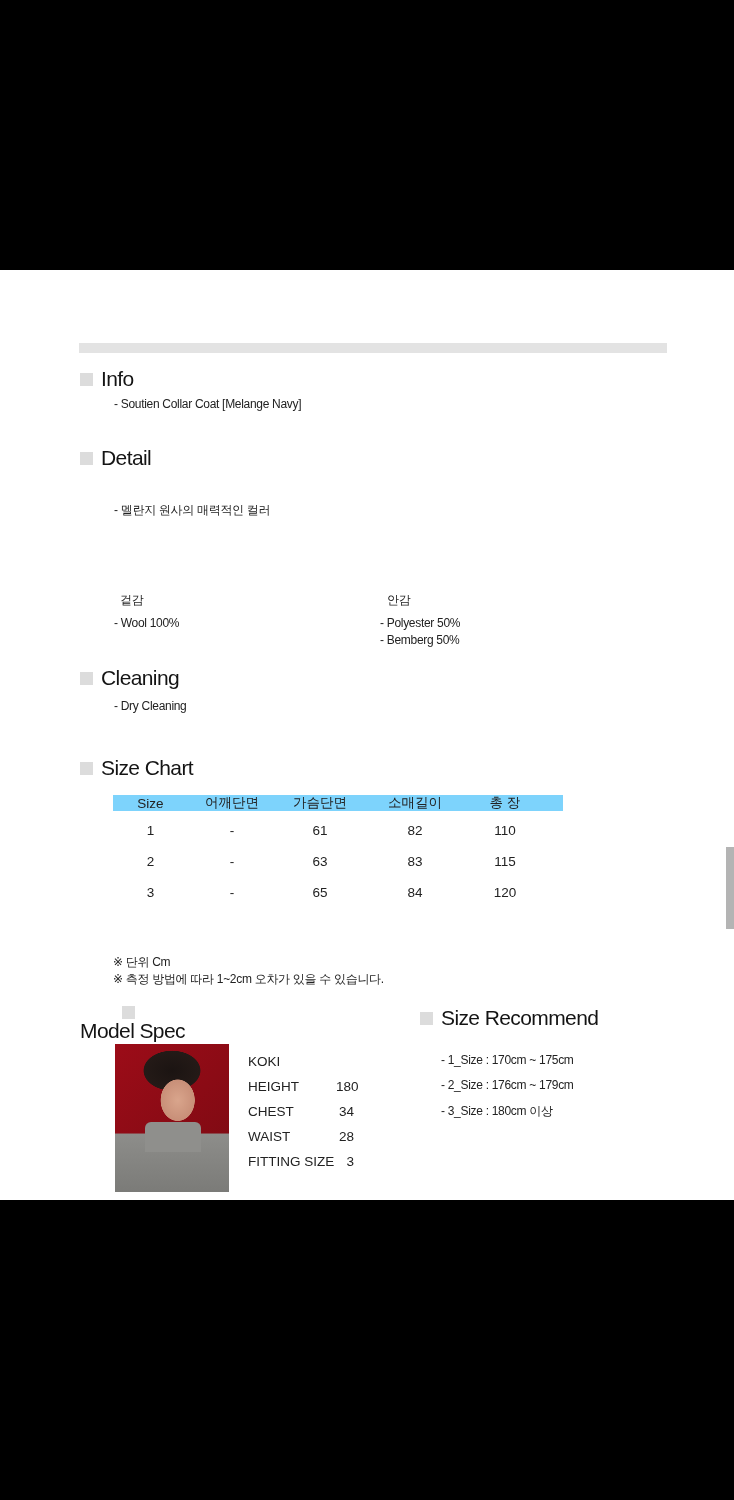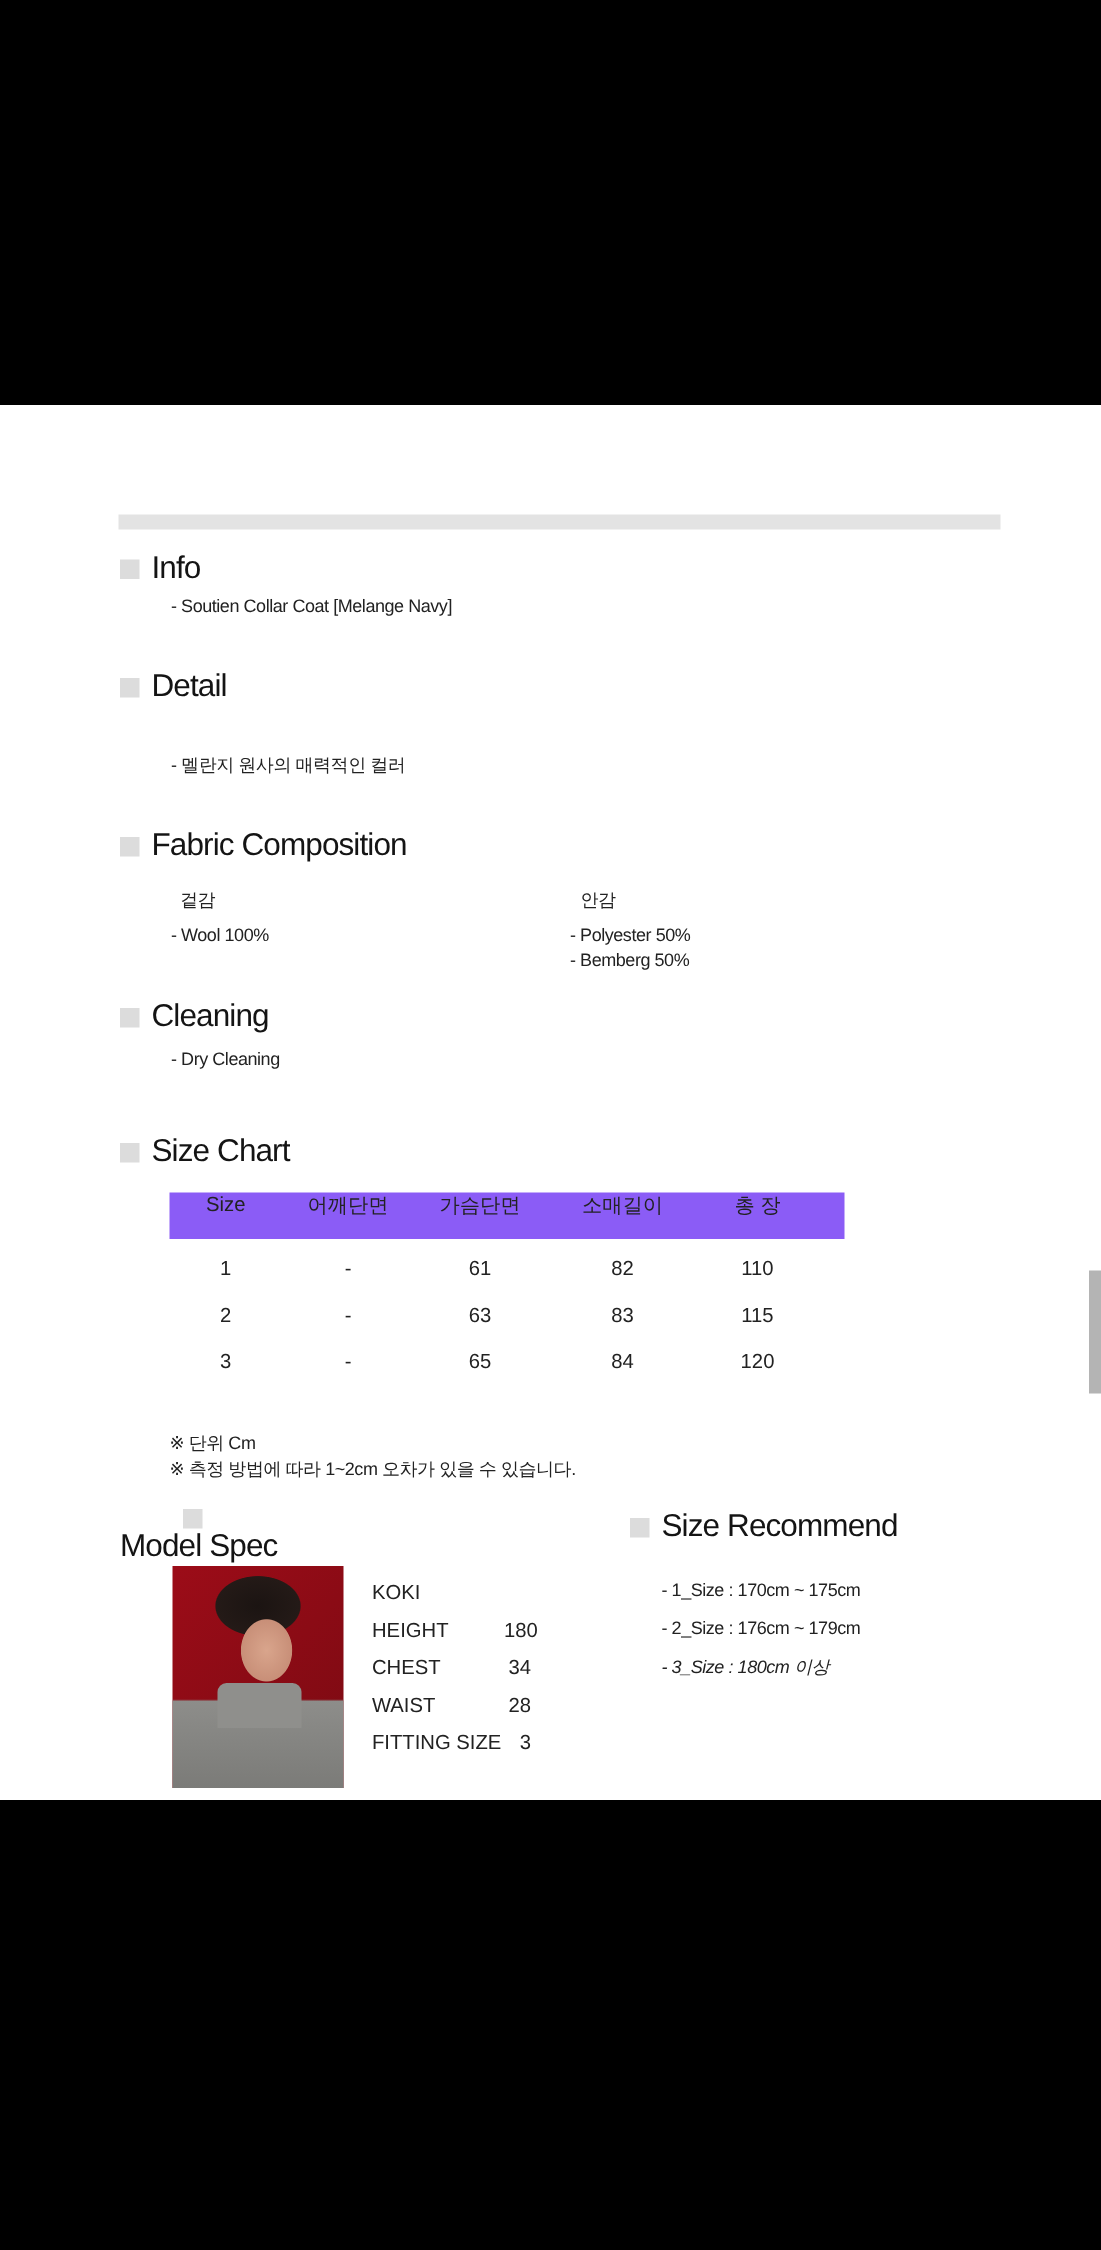--- a/index.html
+++ b/index.html
@@ -13,21 +13,21 @@
     .topbar { position: absolute; left: 79px; top: 73px; width: 588px; height: 10px; background: #e3e3e3; }
     .section-title {
       position: absolute; left: 80px; display: flex; align-items: center; font-size: 21px;
       letter-spacing: -0.6px; color: #141414;
     }
     .section-title .marker { width: 13px; height: 13px; background: #dcdcdc; margin-right: 8px; flex: none; }
     .line { position: absolute; font-size: 12px; letter-spacing: -0.3px; color: #222; white-space: nowrap; }
     .table {
       position: absolute; left: 113px; top: 525px; width: 450px;
     }
-    .thead { display: flex; background: #8b5cf6; height: 31px; align-items: flex-start; }
+    .thead { display: flex; background: #7dd3fc; height: 16px; align-items: center; }
     .trow { display: flex; height: 31px; align-items: center; }
     .cell { text-align: center; font-size: 13.5px; color: #222; }
     .c0 { width: 75px; }
     .c1 { width: 88px; }
     .c2 { width: 88px; }
     .c3 { width: 102px; }
     .c4 { width: 78px; }
     .photo {
       position: absolute; left: 115px; top: 774px; width: 114px; height: 148px;
       background:
@@ -56,24 +56,20 @@
     <span>Info</span>
   </div>
   <div class="line" style="left:114px; top:127px;">- Soutien Collar Coat [Melange Navy]</div>
 
   <div class="section-title" style="top:176px;">
     <span class="marker"></span>
     <span>Detail</span>
   </div>
   <div class="line" style="left:114px; top:232px;">- 멜란지 원사의 매력적인 컬러</div>
 
-  <div class="section-title" style="top:282px;">
-    <span class="marker"></span>
-    <span>Fabric Composition</span>
-  </div>
   <div class="line" style="left:120px; top:322px;">겉감</div>
   <div class="line" style="left:114px; top:346px;">- Wool 100%</div>
   <div class="line" style="left:387px; top:322px;">안감</div>
   <div class="line" style="left:380px; top:346px;">- Polyester 50%</div>
   <div class="line" style="left:380px; top:363px;">- Bemberg 50%</div>
 
   <div class="section-title" style="top:396px;">
     <span class="marker"></span>
     <span>Cleaning</span>
   </div>
@@ -146,16 +142,16 @@
     <span class="k">FITTING SIZE</span>
     <span class="v">3</span>
   </div>
 
   <div class="section-title" style="top:736px; left:420px;">
     <span class="marker"></span>
     <span>Size Recommend</span>
   </div>
   <div class="line" style="left:441px; top:783px;">- 1_Size : 170cm ~ 175cm</div>
   <div class="line" style="left:441px; top:808px;">- 2_Size : 176cm ~ 179cm</div>
-  <div class="line" style="left:441px; top:833px;font-style:italic;">- 3_Size : 180cm 이상</div>
+  <div class="line" style="left:441px; top:833px;">- 3_Size : 180cm 이상</div>
 </div>
 
 <div class="scrollbar"></div>
 
 </body></html>

